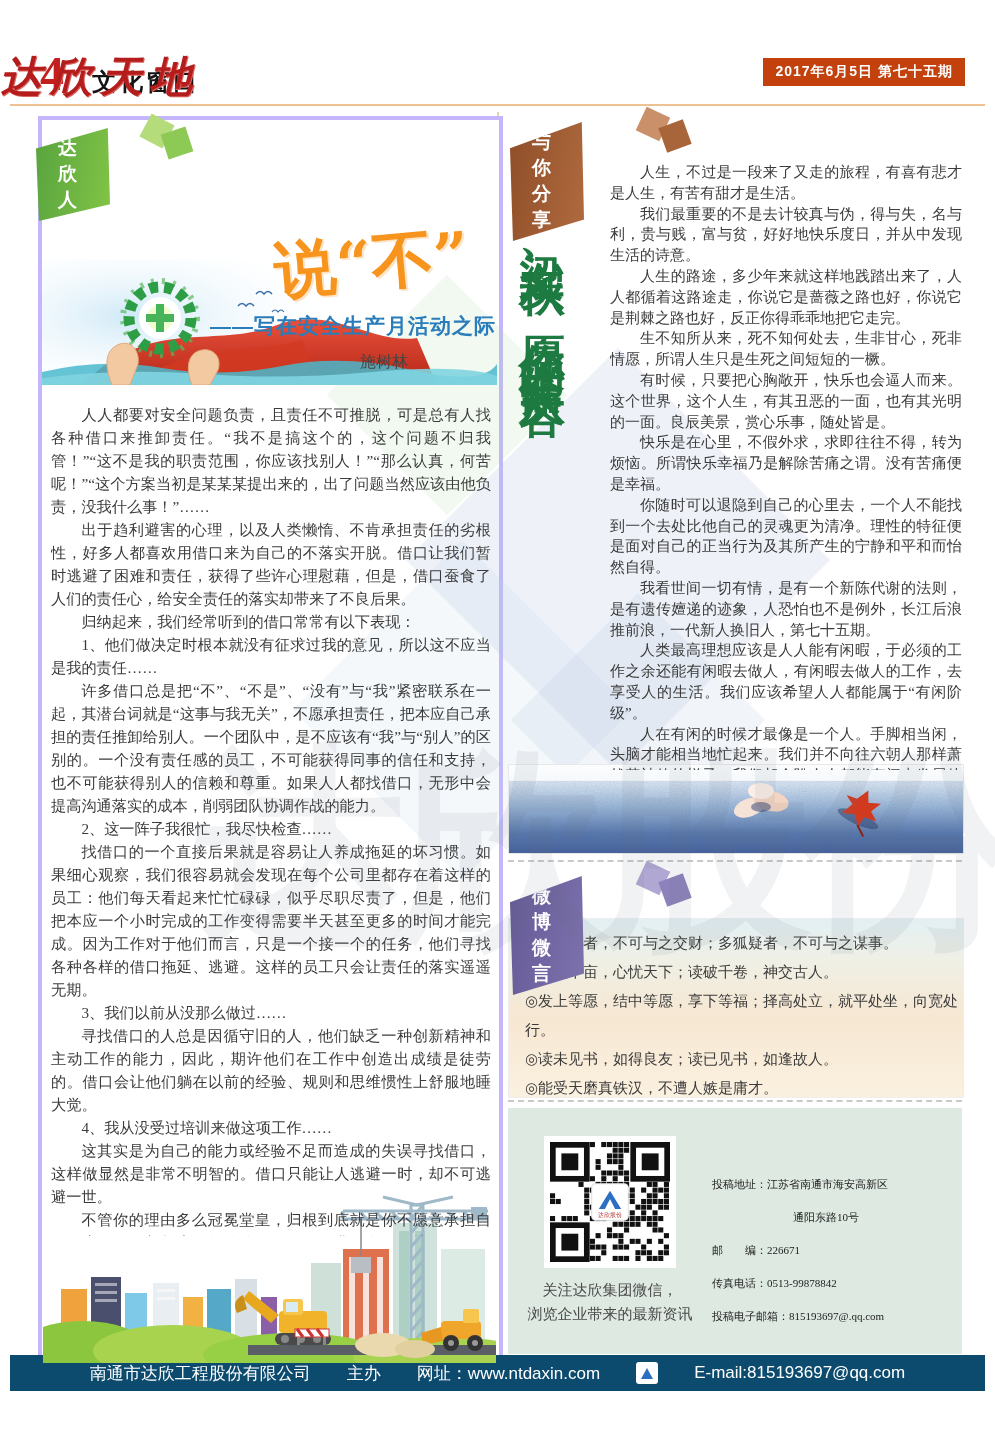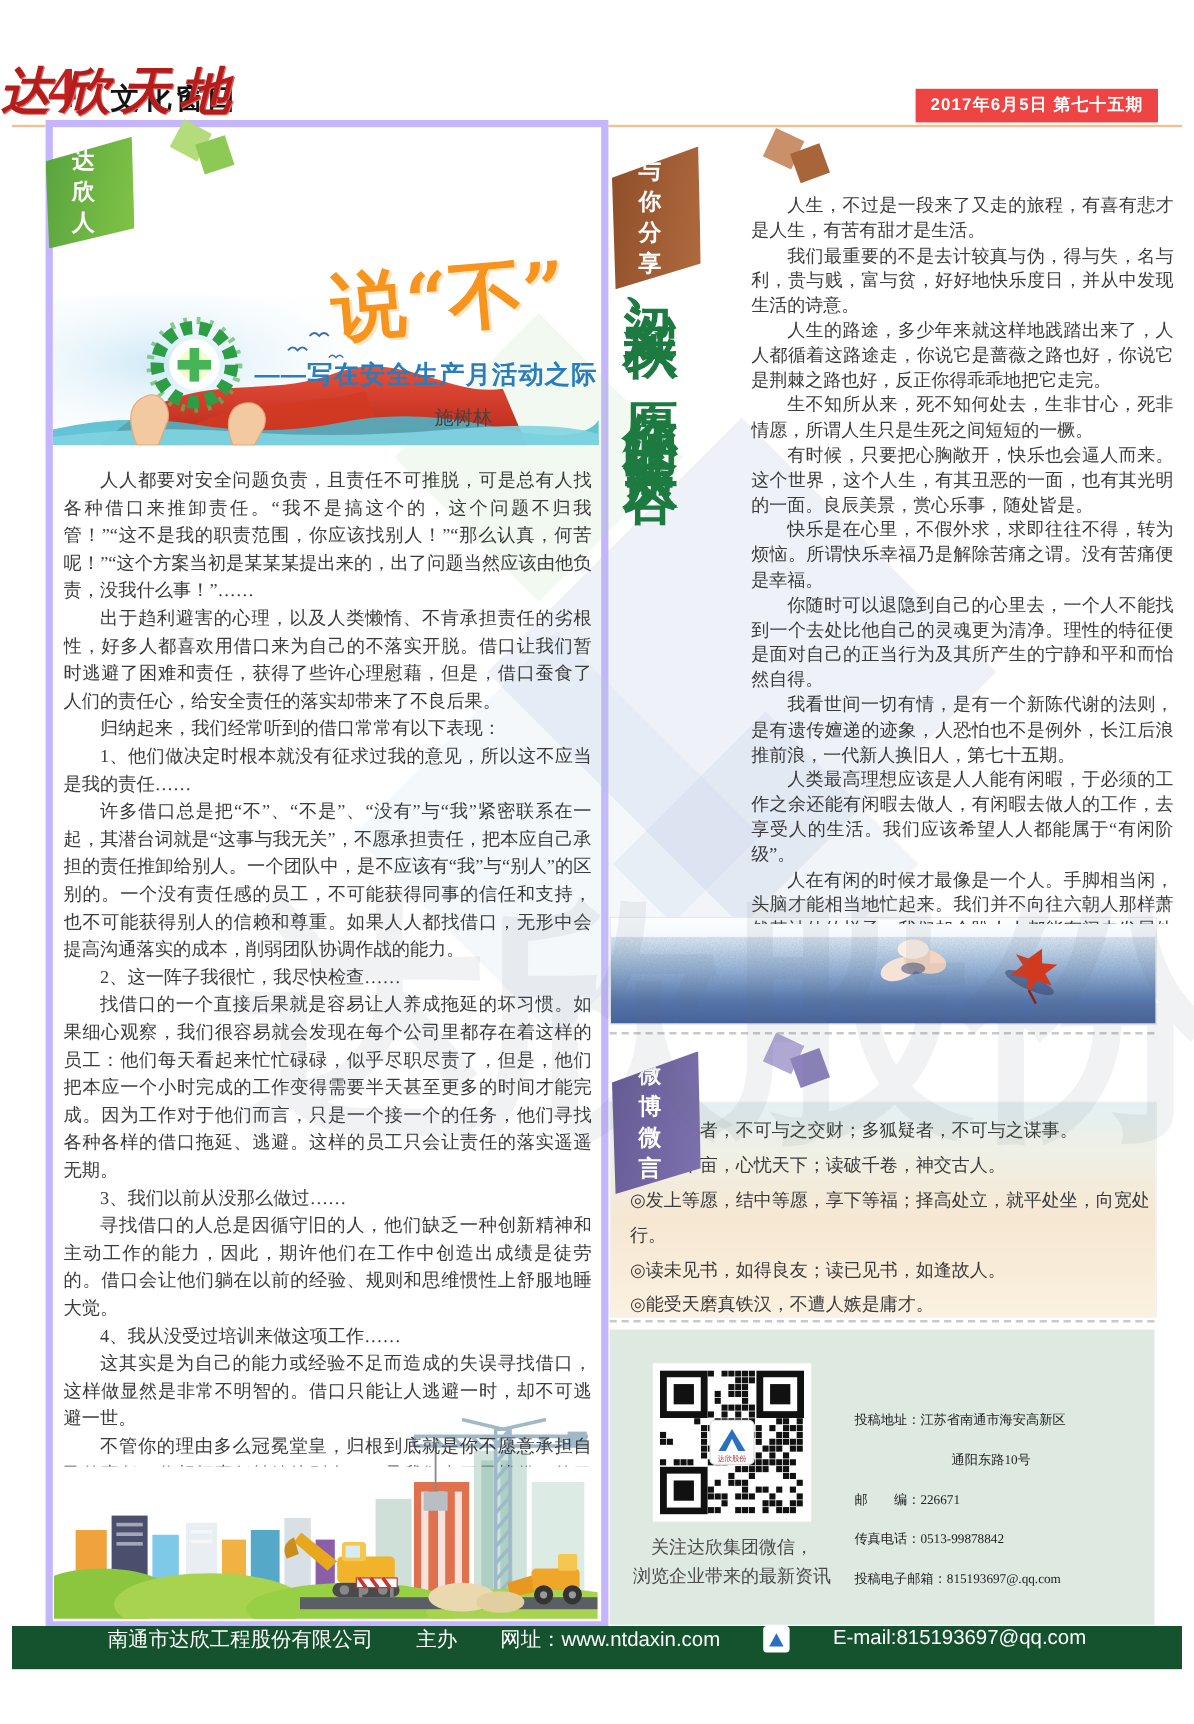--- a/index.html
+++ b/index.html
@@ -4,25 +4,25 @@
 <style>
   html,body{margin:0;padding:0;background:#fff;}
   .page{position:relative;width:995px;height:1437px;background:#fff;overflow:hidden;
         font-family:"Liberation Serif","DejaVu Serif",serif;}
   
   .pagenum{position:absolute;left:40px;top:50px;font-size:48px;line-height:1;font-weight:bold;color:#c41f1f;font-family:"Liberation Serif",serif;}
   .section-name{position:absolute;left:92px;top:66px;font-size:24px;font-weight:bold;color:#141414;font-family:"Liberation Sans","DejaVu Sans",sans-serif;letter-spacing:3px;}
   .masthead{position:absolute;left:0;right:0;top:56px;text-align:left;font-size:42px;line-height:1;
             font-weight:bold;color:#b51d1d;font-style:italic;letter-spacing:8px;
             text-shadow:1px 1px 0 #d8655f;}
-  .issue{position:absolute;right:30px;top:74px;background:#ef4444;color:#fff;font-size:14px;font-weight:bold;
+  .issue{position:absolute;right:30px;top:58px;background:#c2410c;color:#fff;font-size:14px;font-weight:bold;
          padding:5px 12px;font-family:"Liberation Sans",sans-serif;letter-spacing:1px;}
   .header-rule{position:absolute;left:10px;right:10px;top:104px;height:2px;background:#eec193;}
   
-  .left-col{position:absolute;left:38px;top:100px;width:457px;height:1245px;border:6px solid #c4b5fd;background:#fff;}
+  .left-col{position:absolute;left:38px;top:116px;width:457px;height:1245px;border:4px solid #c4b5fd;background:#fff;}
   .right-col{position:absolute;left:508px;top:112px;width:456px;height:1245px;}
   .col-divider{position:absolute;left:497px;top:112px;height:1243px;border-left:2px dashed #e8d3b0;}
   
   .ribbon{position:absolute;height:42px;z-index:6;}
   .ribbon .band{position:absolute;left:0;top:6px;display:inline-block;color:#fff;font-weight:bold;font-size:19px;
         letter-spacing:3px;padding:7px 30px 8px 22px;font-family:"Liberation Sans","DejaVu Sans",sans-serif;
         clip-path:polygon(0 22%,97% 0,100% 82%,4% 100%);}
   .ribbon .shard{position:absolute;width:26px;height:26px;}
   .ribbon.green .band{background:linear-gradient(100deg,#57a33e,#82c446);}
   .ribbon.green .s1{left:108px;top:-4px;background:#b5dc7a;transform:rotate(28deg);}
@@ -46,43 +46,43 @@
   .la-body{position:absolute;left:9px;top:283px;width:440px;height:833px;overflow:hidden;z-index:5;}
   .la-body p{margin:0;text-indent:2em;font-size:15.2px;line-height:23px;text-align:justify;color:#3b3b3b;}
   .construction{position:absolute;left:1px;top:1073px;z-index:2;}
   
   .diamond{position:absolute;transform:rotate(45deg);pointer-events:none;z-index:0;}
   
   .ra{position:absolute;left:0;top:48px;width:456px;height:612px;}
   .vtitle{position:absolute;left:12px;top:56px;height:552px;writing-mode:vertical-rl;text-orientation:upright;
           font-size:46px;font-weight:900;color:#1d7a40;letter-spacing:9px;line-height:1;z-index:5;
           font-family:"DejaVu Serif","Liberation Serif",serif;}
-  .ra-body{position:absolute;left:118px;top:2px;width:352px;height:608px;overflow:hidden;z-index:5;}
+  .ra-body{position:absolute;left:102px;top:2px;width:352px;height:608px;overflow:hidden;z-index:5;}
   .ra-body p{margin:0;text-indent:2em;font-size:15px;line-height:20.8px;text-align:justify;color:#3b3b3b;}
   .photo-strip{position:absolute;left:0;top:652px;border:1px solid #e8e8e8;}
   .dash-hr{position:absolute;left:0;width:454px;border-top:2px dashed #c9c9c9;}
   .hr1{top:748px;} .hr2{top:988px;}
   .quotes{position:absolute;left:0;top:806px;width:454px;height:178px;border:1px solid #eee;
           background:linear-gradient(180deg,#e2f0f4 0%,#eff0e6 22%,#f6e7d2 55%,#fbf1e0 100%);}
   .quotes .q{margin:0 0 0 16px;font-size:15px;line-height:29px;color:#3b3b3b;}
   .quotes .qwrap{padding-top:10px;}
   
   .contact{position:absolute;left:0;top:996px;width:454px;height:246px;background:#dee9e2;}
   .qr-tile{position:absolute;left:36px;top:28px;width:132px;height:132px;background:#fff;}
   .qr-tile svg{position:absolute;left:6px;top:6px;}
   .qr-caption{position:absolute;left:2px;top:170px;width:200px;text-align:center;font-size:15px;line-height:24px;color:#4a4a4a;}
   .info{position:absolute;left:204px;top:60px;width:246px;font-size:11px;color:#222;}
   .info .row{line-height:33px;white-space:nowrap;}
   .info .indent{padding-left:81px;}
   
   .watermark{position:absolute;left:195px;top:742px;font-size:215px;line-height:1;letter-spacing:-14px;
              color:rgba(100,110,125,0.09);font-weight:bold;z-index:6;pointer-events:none;white-space:nowrap;}
   
-  .footer{position:absolute;left:10px;top:1355px;width:975px;height:36px;background:#14532d;
-          display:flex;justify-content:center;gap:36px;color:#fff;font-size:17px;
+  .footer{position:absolute;left:10px;top:1355px;width:975px;height:36px;background:#0c4a6e;
+          display:flex;align-items:center;justify-content:center;gap:36px;color:#fff;font-size:17px;
           font-family:"Liberation Sans","DejaVu Sans",sans-serif;}
   .footer-logo{display:inline-block;width:22px;height:22px;background:#fff;border-radius:3px;position:relative;}
   .footer-logo::after{content:"";position:absolute;left:5px;top:6px;border-left:6px solid transparent;
           border-right:6px solid transparent;border-bottom:11px solid #2a6fc0;}
 </style>
 </head>
 <body>
 
 <div class="page">
 

